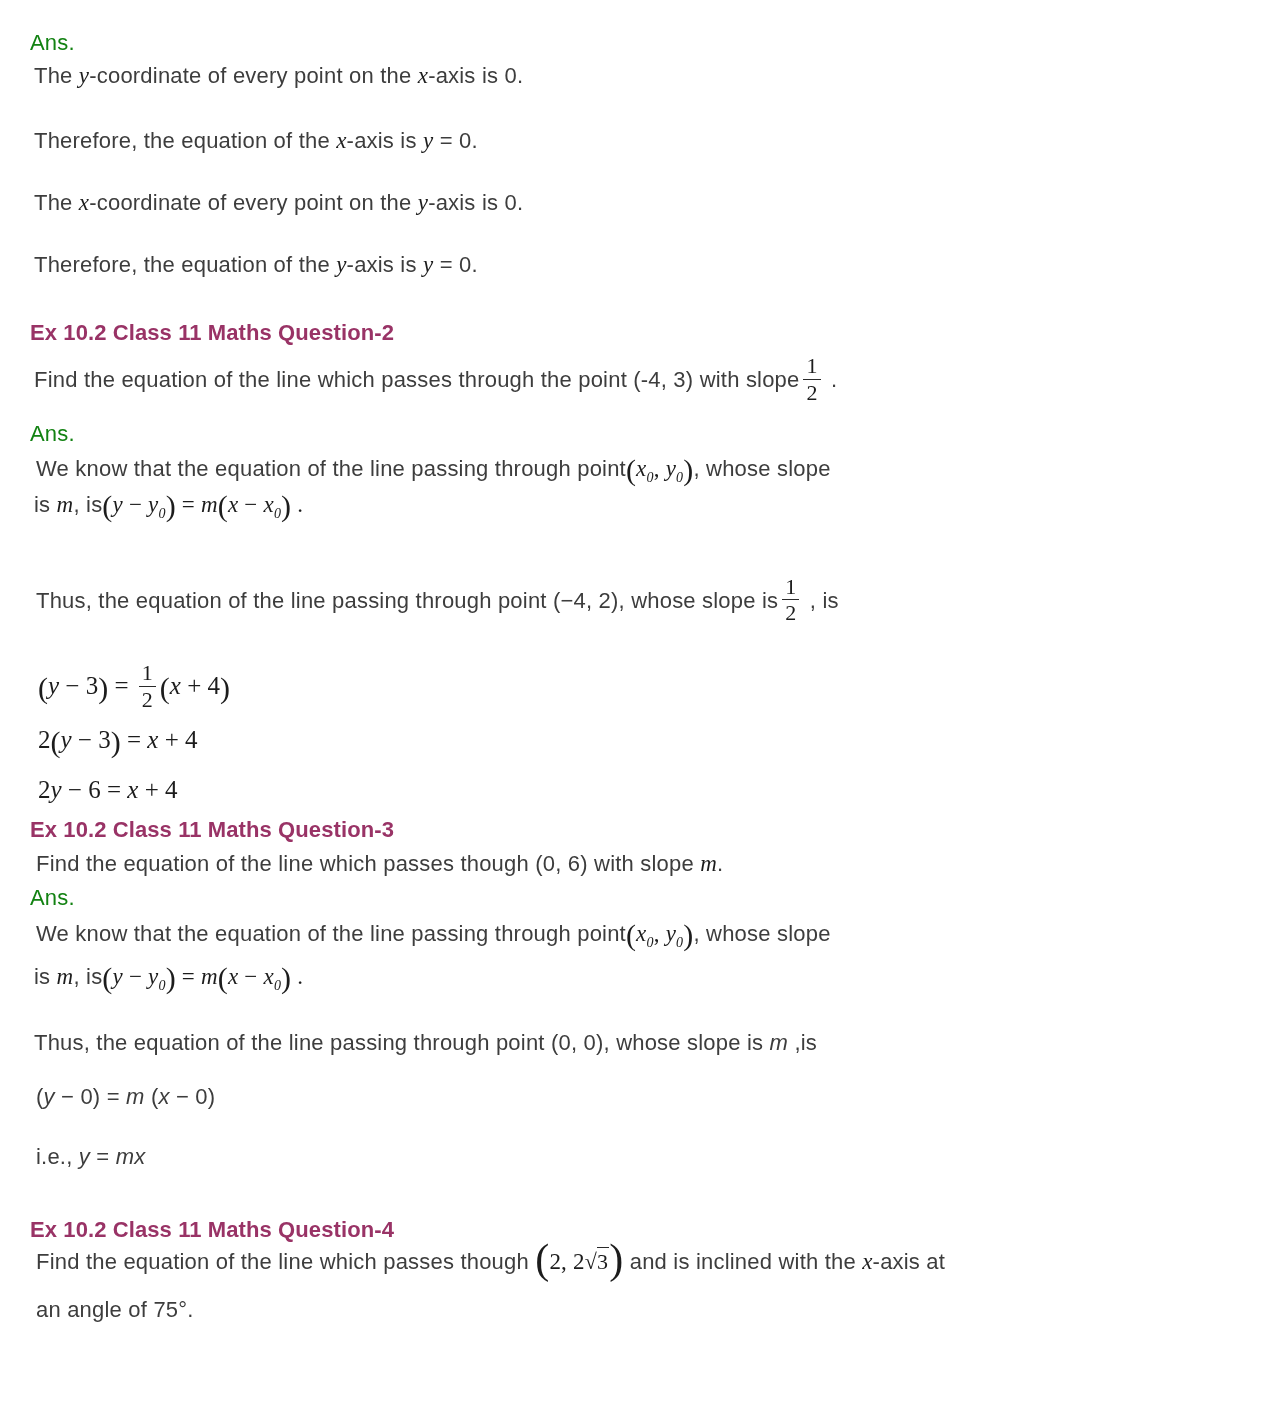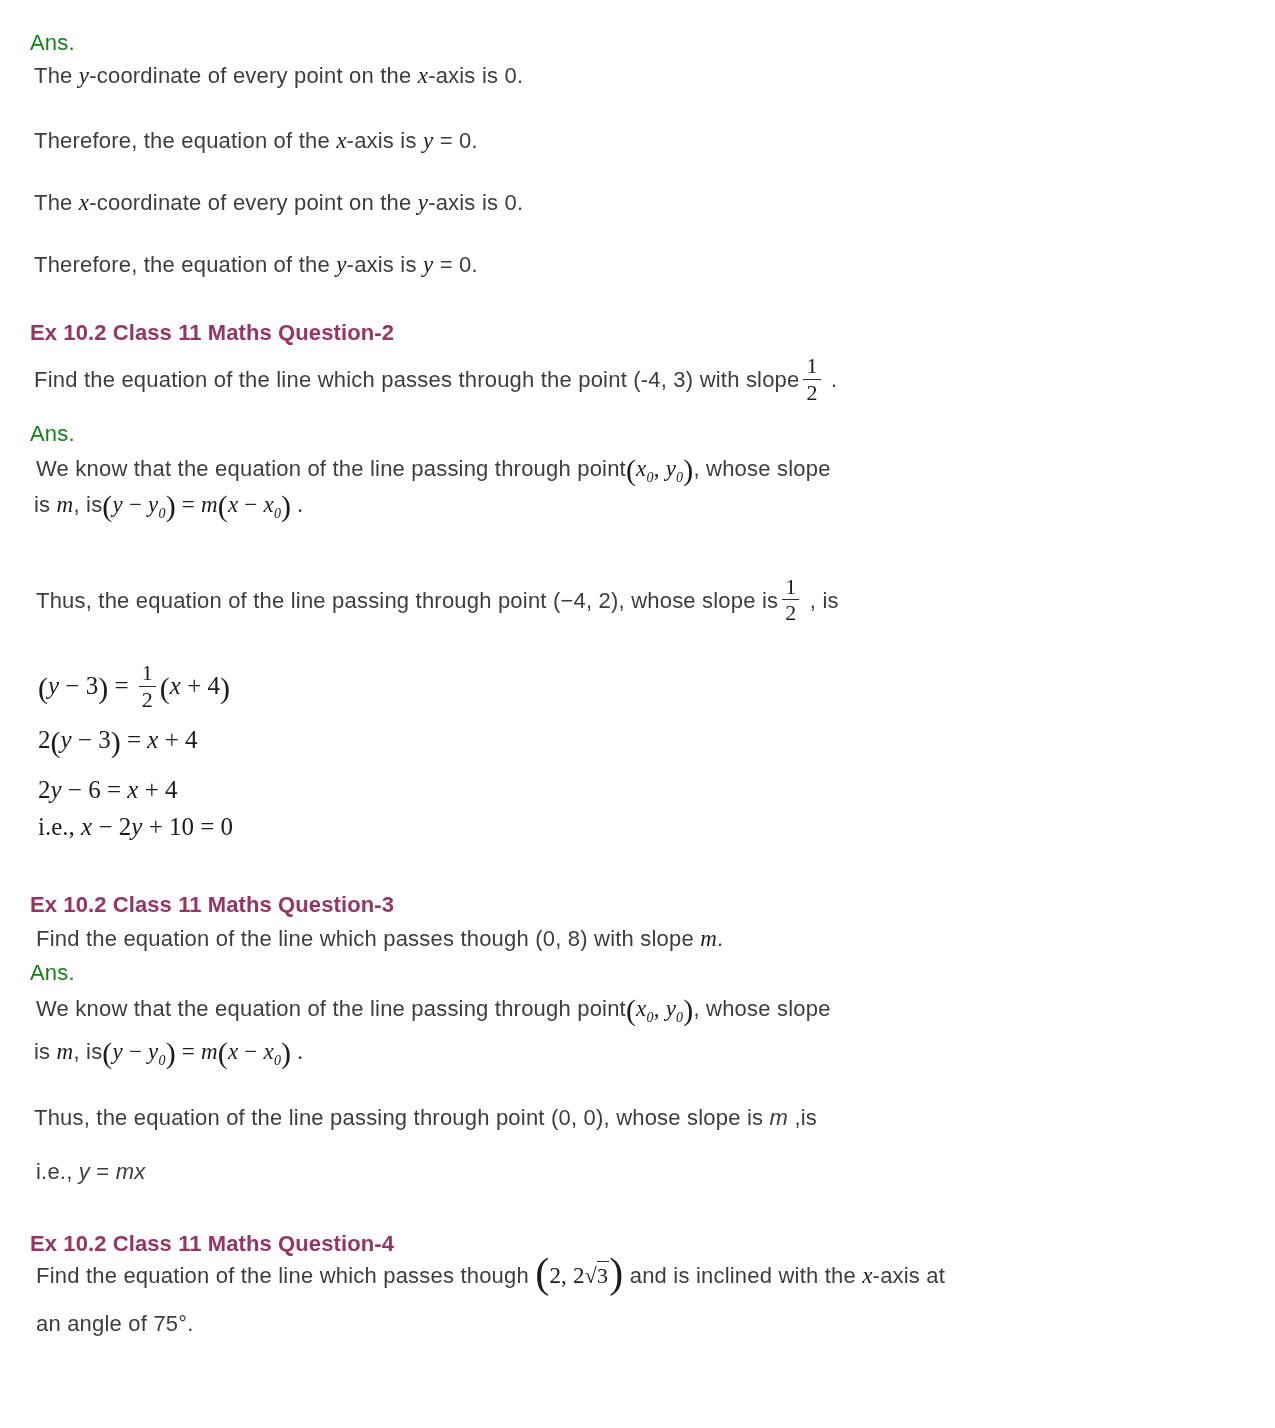--- a/index.html
+++ b/index.html
@@ -48,27 +48,27 @@
 
   <div class="qhead" style="margin:0 0 10px;">Ex 10.2 Class 11 Maths Question-2</div>
   <div class="bl" style="margin:0 0 14px;padding-left:4px;"><span class="b">Find the equation of the line which passes through the point (-4, 3) with slope</span><span class="f"><span class="n">1</span><span class="d">2</span></span><span class="b"> .</span></div>
   <div class="ans" style="margin:0 0 8px;">Ans.</div>
   <div class="bl" style="margin:0 0 6px;padding-left:6px;"><span class="b">We know that the equation of the line passing through point</span><span class="mp">(</span><span class="mi">x</span><span class="msub">0</span><span class="m">, </span><span class="mi">y</span><span class="msub">0</span><span class="mp">)</span><span class="b">, whose slope</span></div>
   <div class="bl" style="margin:0 0 56px;padding-left:4px;"><span class="b">is </span><span class="mi">m</span><span class="b">, is</span><span class="mp">(</span><span class="mi">y</span><span class="m"> − </span><span class="mi">y</span><span class="msub">0</span><span class="mp">)</span><span class="m"> = </span><span class="mi">m</span><span class="mp">(</span><span class="mi">x</span><span class="m"> − </span><span class="mi">x</span><span class="msub">0</span><span class="mp">)</span><span class="m"> .</span></div>
   <div class="bl" style="margin:0 0 36px;padding-left:6px;"><span class="b">Thus, the equation of the line passing through point (−4, 2), whose slope is</span><span class="f"><span class="n">1</span><span class="d">2</span></span><span class="b"> , is</span></div>
   <div class="eq" style="margin:0 0 11px;"><span class="mp">(</span><span class="mi">y</span><span class="m"> − 3</span><span class="mp">)</span><span class="m"> = </span><span class="f"><span class="n">1</span><span class="d">2</span></span><span class="mp">(</span><span class="mi">x</span><span class="m"> + 4</span><span class="mp">)</span></div>
   <div class="eq" style="margin:0 0 10px;"><span class="m">2</span><span class="mp">(</span><span class="mi">y</span><span class="m"> − 3</span><span class="mp">)</span><span class="m"> = </span><span class="mi">x</span><span class="m"> + 4</span></div>
   <div class="eq" style="margin:18px 0 7px;"><span class="m">2</span><span class="mi">y</span><span class="m"> − 6 = </span><span class="mi">x</span><span class="m"> + 4</span></div>
-  <div class="eq" style="margin:0 0 50px;"><span class="m">i.e., </span><span class="mi">x</span><span class="m"> − 2</span><span class="mi">y</span><span class="m"> + 10 = 0</span></div>
 
   <div class="qhead" style="margin:12px 0 7px;">Ex 10.2 Class 11 Maths Question-3</div>
-  <div class="bl" style="margin:0 0 7px;padding-left:6px;"><span class="b">Find the equation of the line which passes though (0, 8) with slope </span><span class="mi">m</span><span class="b">.</span></div>
+  <div class="bl" style="margin:0 0 7px;padding-left:6px;"><span class="b">Find the equation of the line which passes though (0, 6) with slope </span><span class="mi">m</span><span class="b">.</span></div>
   <div class="ans" style="margin:0 0 9px;">Ans.</div>
   <div class="bl" style="margin:0 0 13px;padding-left:6px;"><span class="b">We know that the equation of the line passing through point</span><span class="mp">(</span><span class="mi">x</span><span class="msub">0</span><span class="m">, </span><span class="mi">y</span><span class="msub">0</span><span class="mp">)</span><span class="b">, whose slope</span></div>
   <div class="bl" style="margin:0 0 37px;padding-left:4px;"><span class="b">is </span><span class="mi">m</span><span class="b">, is</span><span class="mp">(</span><span class="mi">y</span><span class="m"> − </span><span class="mi">y</span><span class="msub">0</span><span class="mp">)</span><span class="m"> = </span><span class="mi">m</span><span class="mp">(</span><span class="mi">x</span><span class="m"> − </span><span class="mi">x</span><span class="msub">0</span><span class="mp">)</span><span class="m"> .</span></div>
   <div class="bl" style="margin:0 0 27px;padding-left:4px;"><span class="b">Thus, the equation of the line passing through point (0, 0), whose slope is </span><span class="bi">m</span><span class="b"> ,is</span></div>
+  <div class="bl" style="margin:0 0 34px;padding-left:6px;"><span class="b">(</span><span class="bi">y</span><span class="b"> − 0) = </span><span class="bi">m</span><span class="b"> (</span><span class="bi">x</span><span class="b"> − 0)</span></div>
   <div class="bl" style="margin:0 0 46px;padding-left:6px;"><span class="b">i.e., </span><span class="bi">y</span><span class="b"> = </span><span class="bi">m</span><span class="bi">x</span></div>
 
   <div class="qhead" style="margin:0 0 2px;">Ex 10.2 Class 11 Maths Question-4</div>
   <div class="bl" style="margin:0 0 16px;padding-left:6px;"><span class="b">Find the equation of the line which passes though </span><span class="bigp">(</span><span class="m">2, 2</span><span class="sq"><span class="sign">√</span><span class="rad">3</span></span><span class="bigp">)</span><span class="b"> and is inclined with the </span><span class="mi">x</span><span class="b">-axis at</span></div>
   <div class="bl" style="margin:0;padding-left:6px;"><span class="b">an angle of 75°.</span></div>
 
 </div>
 
 </body></html>

